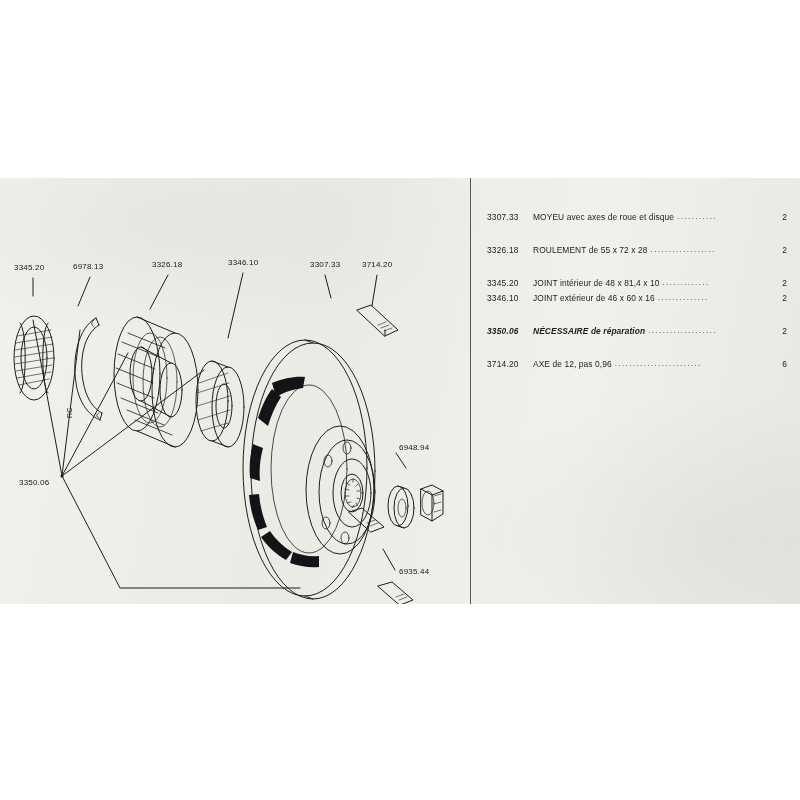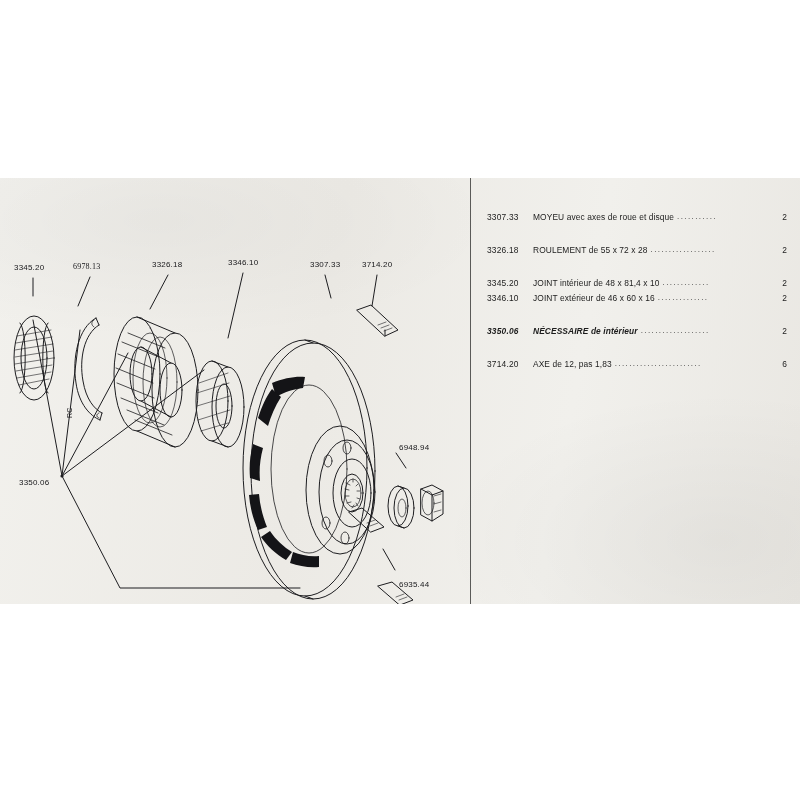--- a/index.html
+++ b/index.html
@@ -296,28 +296,28 @@
         </g>
 
         <path d="M396 275 L406 290"></path>
         <path d="M395 392 L383 371"></path>
 
       </g>
     </svg>
 
     
     <div class="lbl" style="left:14px; top:85px;">3345.20</div>
-    <div class="lbl" style="left:73px; top:84px;font-family:Liberation Serif, serif;">6978.13</div>
+    <div class="lbl" style="left:73px; top:84px;">6978.13</div>
     <div class="lbl" style="left:152px; top:82px;">3326.18</div>
     <div class="lbl" style="left:228px; top:80px;">3346.10</div>
     <div class="lbl" style="left:310px; top:82px;">3307.33</div>
     <div class="lbl" style="left:362px; top:82px;">3714.20</div>
     <div class="lbl" style="left:19px; top:300px;">3350.06</div>
     <div class="lbl" style="left:399px; top:265px;text-align:center;">6948.94</div>
-    <div class="lbl" style="left:399px; top:389px;margin-top:13px;">6935.44</div>
+    <div class="lbl" style="left:399px; top:389px;">6935.44</div>
     <div class="lbl lbl-rot" style="left:66px; top:240px;">RC</div>
   </div>
 
   <div id="parts-list">
 
     <div class="part-group">
       <div class="part-row">
         <span class="part-ref">3307.33</span>
         <span class="part-desc">MOYEU avec axes de roue et disque</span>
         <span class="part-dots">...........</span>
@@ -345,30 +345,30 @@
         <span class="part-ref">3346.10</span>
         <span class="part-desc">JOINT extérieur de 46 x 60 x 16</span>
         <span class="part-dots">..............</span>
         <span class="part-qty">2</span>
       </div>
     </div>
 
     <div class="part-group">
       <div class="part-row italic">
         <span class="part-ref">3350.06</span>
-        <span class="part-desc">NÉCESSAIRE de intérieur</span>
+        <span class="part-desc">NÉCESSAIRE de réparation</span>
         <span class="part-dots">...................</span>
         <span class="part-qty">2</span>
       </div>
     </div>
 
     <div class="part-group">
       <div class="part-row">
         <span class="part-ref">3714.20</span>
-        <span class="part-desc">AXE de 12, pas 1,83</span>
+        <span class="part-desc">AXE de 12, pas 0,96</span>
         <span class="part-dots">........................</span>
         <span class="part-qty">6</span>
       </div>
     </div>
 
   </div>
 
 </div>
 
 </body></html>

